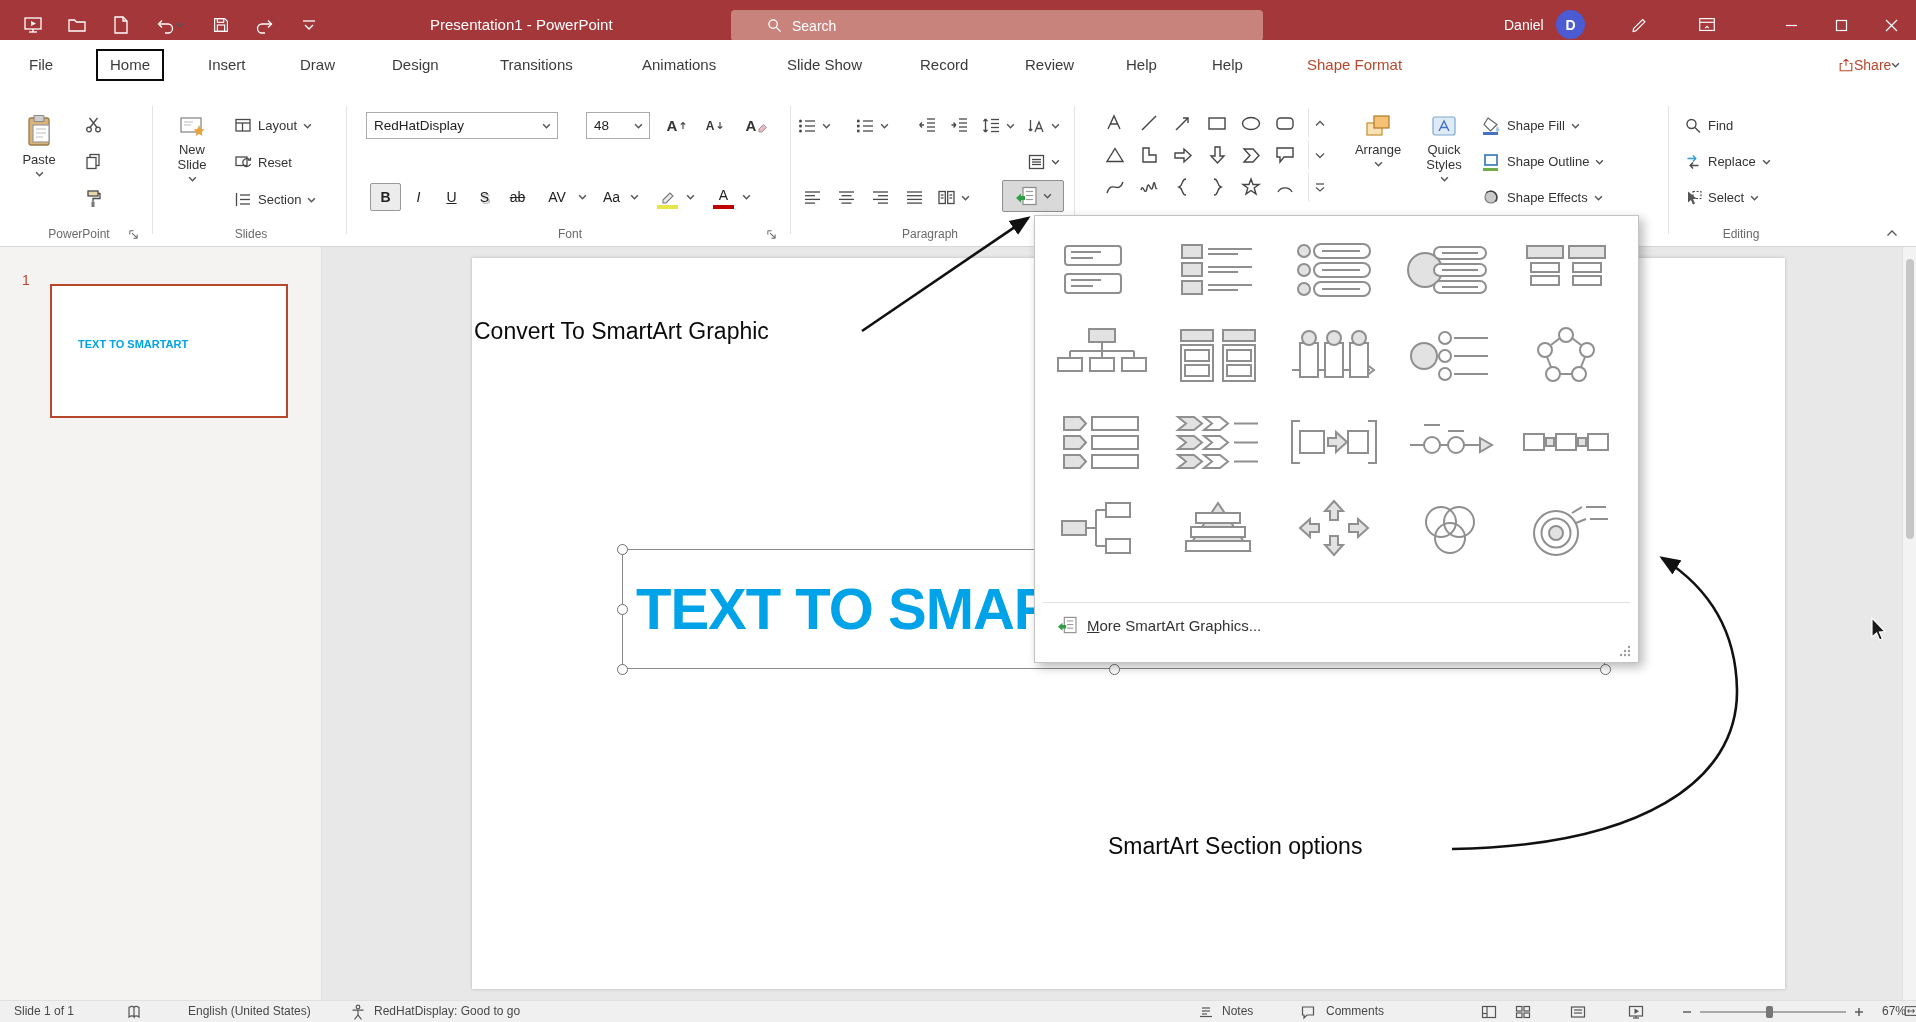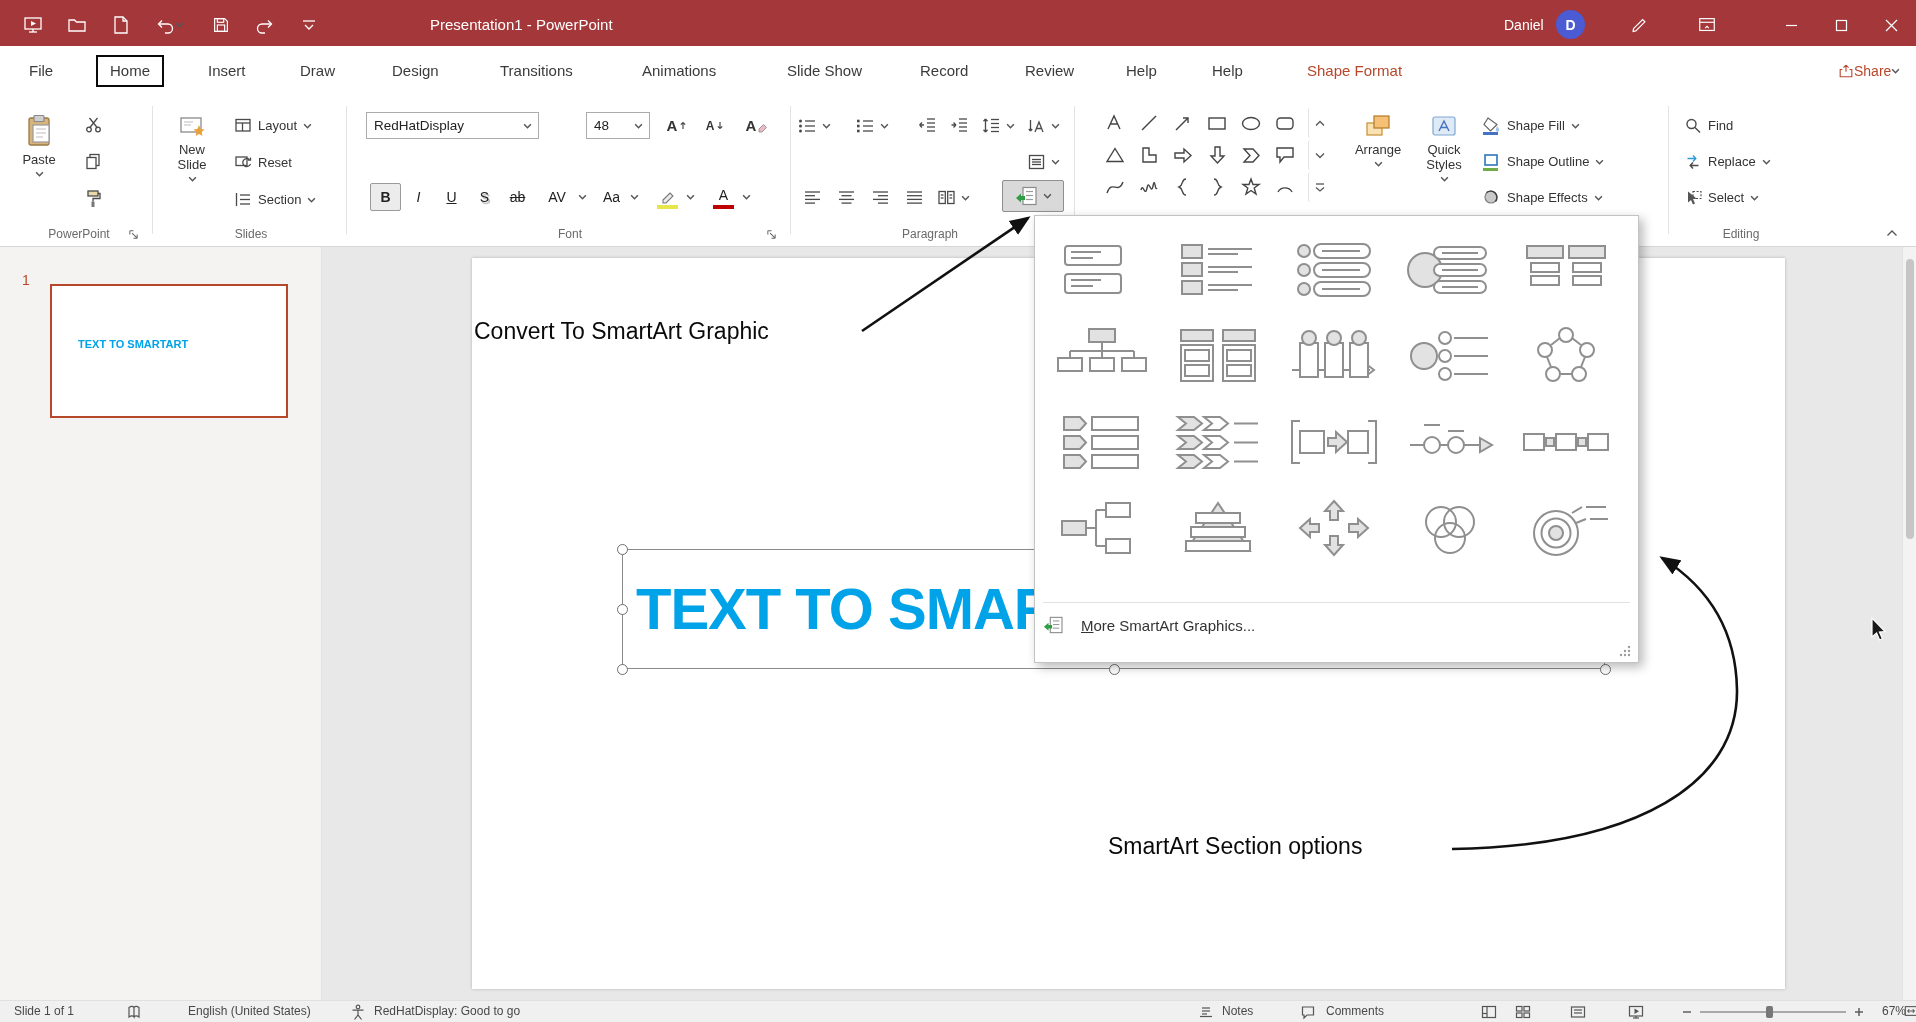--- a/index.html
+++ b/index.html
@@ -10,21 +10,21 @@
 
 .titlebar{position:absolute;left:0;top:0;width:1916px;height:50px;background:var(--titlebar,#A4373A);color:#fff}
 .tbi{position:absolute;top:12px;width:26px;height:26px;display:flex;align-items:center;justify-content:center;border-radius:2px}
 .tb-title{position:absolute;left:430px;top:0;height:50px;line-height:50px;font-size:15px;color:#fff}
 .searchbox{position:absolute;left:731px;top:10px;width:532px;height:31px;background:var(--search-bg,#C9837D);border-radius:4px;display:flex;align-items:center;gap:10px;padding-left:36px;font-size:14px;color:#fff}
 .tb-user{position:absolute;left:1504px;top:0;height:50px;line-height:50px;font-size:14px}
 .avatar{position:absolute;left:1556px;top:10px;width:29px;height:29px;border-radius:50%;background:var(--avatar,#4A5BD4);display:flex;align-items:center;justify-content:center;font-size:14px;font-weight:bold;color:#fff}
 .winbtn{position:absolute;top:0;width:50px;height:50px;display:flex;align-items:center;justify-content:center}
 
 
-.tabsrow{position:absolute;left:0;top:46px;width:1916px;height:50px;background:#fff}
+.tabsrow{position:absolute;left:0;top:40px;width:1916px;height:50px;background:#fff}
 .tab{position:absolute;top:0;height:50px;line-height:50px;font-size:15px;color:#3b3b3b;padding:0 2px}
 .tab.active{top:9px;height:32px;line-height:28px;border:2px solid #0a0a0a;padding:0 12px}
 .tab.ctx{color:var(--accent,#B7472A)}
 .sharebtn{position:absolute;left:1838px;top:0;height:50px;display:flex;align-items:center;color:var(--accent,#B7472A);font-size:14px}
 
 
 .ribbon{position:absolute;left:0;top:100px;width:1916px;height:147px;background:#fff;border-bottom:1px solid #D6D6D6}
 .gdiv{position:absolute;top:6px;height:128px;width:1px;background:#E3E3E3}
 .glabel{position:absolute;top:126px;height:16px;font-size:12px;color:#6a6a6a;text-align:center;line-height:16px}
 .launcher{position:absolute;width:14px;height:14px;display:flex;align-items:center;justify-content:center}
@@ -50,21 +50,21 @@
 .slide{position:absolute;left:150px;top:11px;width:1313px;height:731px;background:#fff;box-shadow:0 0 3px rgba(0,0,0,.22)}
 .ann{position:absolute;font-weight:normal;font-size:23px;color:#0a0a0a;white-space:nowrap}
 .tbx-border{position:absolute;left:300px;top:302px;width:983px;height:120px;border:1px solid #8a8a8a}
 .tbx-text{position:absolute;left:314px;top:302px;height:120px;line-height:120px;font-size:58px;font-weight:bold;letter-spacing:-1px;color:var(--text-blue,#00A2E8);white-space:nowrap}
 .hd{position:absolute;width:11px;height:11px;border-radius:50%;background:#fff;border:1.5px solid #6f6f6f}
 
 
 .dropdown{position:absolute;left:1034px;top:215px;width:605px;height:448px;background:#fff;border:1px solid #C3C3C3;box-shadow:4px 4px 10px rgba(0,0,0,.28);z-index:50}
 .cell{position:absolute;width:106px;height:76px;display:flex;align-items:center;justify-content:center}
 .dd-sep{position:absolute;left:8px;right:8px;top:386px;height:1px;background:#E1E1E1}
-.dd-more{position:absolute;left:0;top:392px;width:100%;height:34px;display:flex;align-items:center;gap:18px;padding-left:8px;font-size:15px;color:#333}
+.dd-more{position:absolute;left:0;top:392px;width:100%;height:34px;display:flex;align-items:center;gap:10px;padding-left:22px;font-size:15px;color:#333}
 .grip{position:absolute;right:6px;bottom:4px;width:14px;height:14px}
 
 
 .statusbar{position:absolute;left:0;top:1000px;width:1916px;height:22px;background:#F0F0F0;border-top:1px solid #E0E0E0;font-size:12px;color:#484848}
 .sb{position:absolute;top:0;height:22px;line-height:21px;white-space:nowrap}
 .sbi{position:absolute;top:3px}
 .vscroll{position:absolute;left:1902px;top:247px;width:14px;height:753px;background:#F3F3F3;border-left:1px solid #E2E2E2}
 .vthumb{position:absolute;left:3px;top:12px;width:8px;height:280px;background:#C6C6C6;border-radius:4px}
 .overlay{position:absolute;left:0;top:0;z-index:60;pointer-events:none}
 </style>
@@ -117,20 +117,27 @@
       </span>
     <span class="tbi" style="left:296px">
         <svg width="16" height="18" viewBox="0 0 16 18" stroke="#fff" fill="none" stroke-width="1.3">
           <line x1="2" y1="5" x2="14" y2="5"></line>
           <polyline points="4,9 8,13 12,9"></polyline>
         </svg>
       </span>
 
     <div class="tb-title">Presentation1  -  PowerPoint</div>
 
+    <div class="searchbox">
+      <svg width="15" height="15" viewBox="0 0 16 16" stroke="#fff" fill="none" stroke-width="1.4">
+          <circle cx="6.5" cy="6.5" r="4.5"></circle>
+          <line x1="10" y1="10" x2="14.5" y2="14.5"></line>
+        </svg>
+      <span>Search</span>
+    </div>
 
     <span class="tb-user">Daniel</span>
     <span class="avatar">D</span>
     <span class="tbi" style="left:1626px">
         <svg width="20" height="20" viewBox="0 0 22 22" stroke="#fff" fill="none" stroke-width="1.3">
           <path d="M5 15 L15 5 l2.5 2.5 L7.5 17.5 L4.5 18.2 z"></path>
         </svg>
       </span>
     <span class="tbi" style="left:1694px">
         <svg width="20" height="20" viewBox="0 0 22 22" stroke="#fff" fill="none" stroke-width="1.3">
@@ -267,21 +274,21 @@
           <line x1="6" y1="8.5" x2="16" y2="8.5"></line>
           <line x1="6" y1="13" x2="16" y2="13"></line>
         </svg>
       <span>Section</span>
       <svg class="ch" viewBox="0 0 8 5">
           <path d="M1 1 L4 4 L7 1"></path>
         </svg>
     </div>
     <div class="glabel" style="left:160px;width:182px">Slides</div>
 
-    <div class="combo" style="left:366px;top:12px;width:173px">
+    <div class="combo" style="left:366px;top:12px;width:192px">
       <span>RedHatDisplay</span>
       <svg class="ch" viewBox="0 0 8 5">
           <path d="M1 1 L4 4 L7 1"></path>
         </svg>
     </div>
     <div class="combo" style="left:586px;top:12px;width:64px">
       <span>48</span>
       <svg class="ch" viewBox="0 0 8 5">
           <path d="M1 1 L4 4 L7 1"></path>
         </svg>

